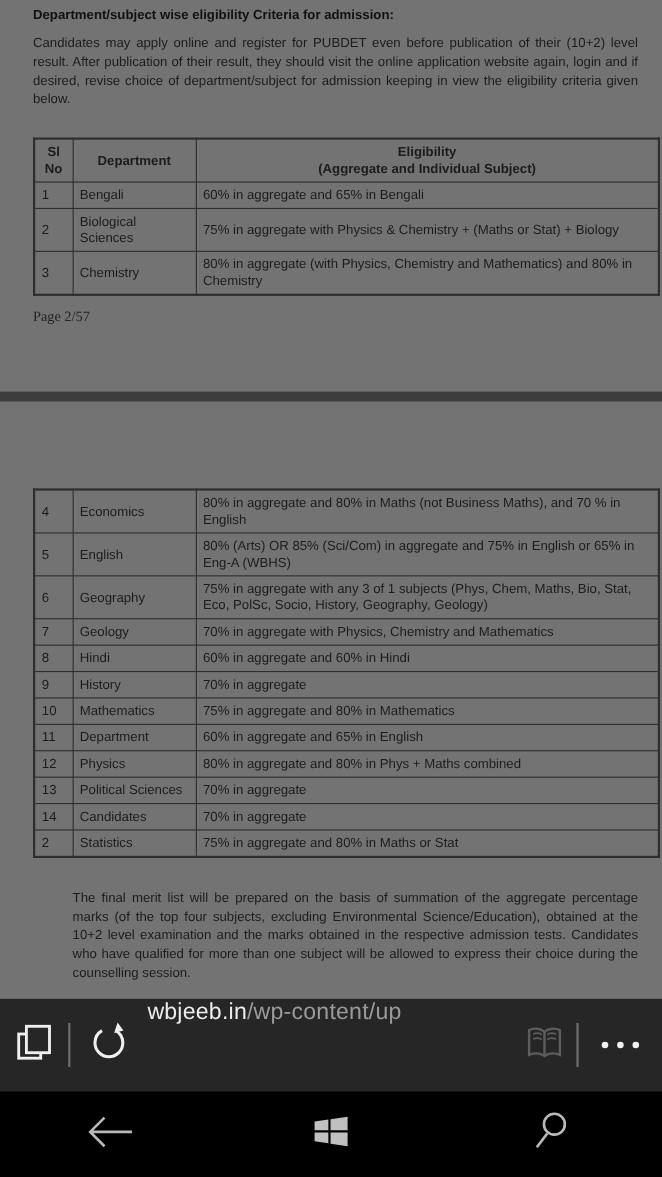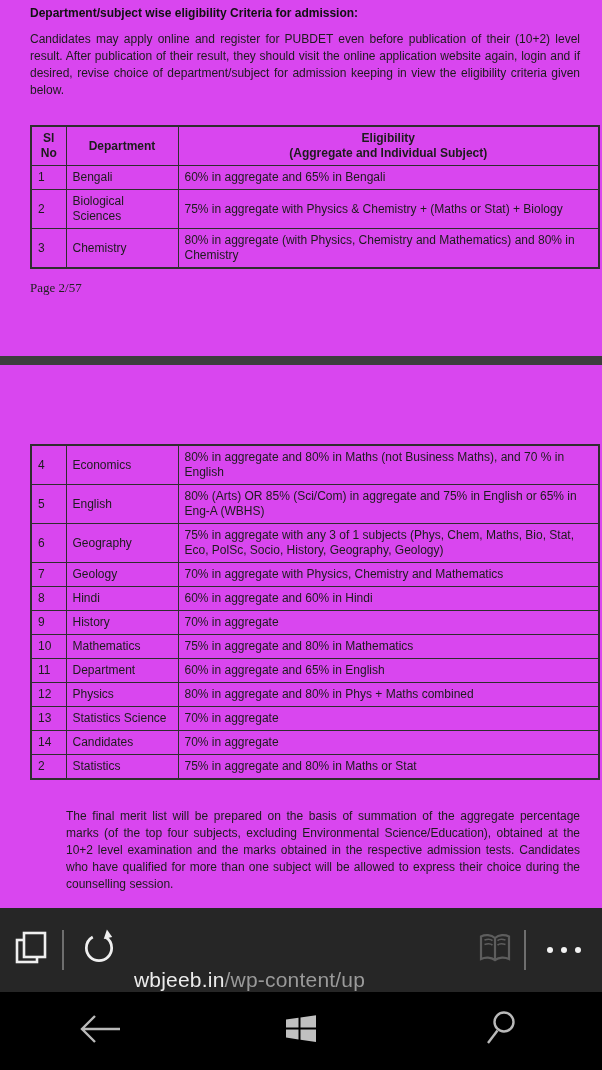--- a/index.html
+++ b/index.html
@@ -4,21 +4,21 @@
 <style>
   * { box-sizing: border-box; margin: 0; padding: 0; }
   html, body { width: 602px; height: 1070px; }
   body {
     font-family: "Liberation Sans", sans-serif;
     background: #ffffff;
     color: #1c1c1c;
     position: relative;
     overflow: hidden;
   }
-  .viewport { position: absolute; inset: 0; background: #d946ef; }
+  .viewport { position: absolute; inset: 0; background: #737373; }
 
   .page { padding-left: 30px; }
   .page1 { padding-top: 6px; }
 
   .doc-heading {
     font-size: 12px; font-weight: bold; color: #111;
     padding-right: 22px; line-height: 15px;
   }
   .para {
     margin-top: 10px; font-size: 12px; line-height: 17px;
@@ -57,21 +57,21 @@
   
   .browser-bar {
     position: absolute; left: 0; bottom: 78px; width: 602px; height: 84px;
     background: #262626; display: flex; align-items: center;
   }
   .bb-icon-btn { display: flex; align-items: center; justify-content: center; }
   .tabs-btn { width: 62px; height: 84px; }
   .vdiv { width: 2px; height: 40px; background: #6e6e6e; }
   .refresh-btn { width: 70px; height: 84px; }
   .url-field {
-    flex: 1; min-width: 0; height: 84px; display: flex; align-items: flex-end;
+    flex: 1; min-width: 0; height: 84px; display: flex; align-items: flex-start;
     overflow: hidden; white-space: nowrap;
     font-size: 21px; letter-spacing: 0.2px;
   }
   .url-domain { color: #ececec; }
   .url-path { color: #9a9a9a; }
   .reading-btn { width: 58px; height: 84px; }
   .more-btn { width: 76px; height: 84px; display: flex; align-items: center; justify-content: center; gap: 8px; }
   .dot { width: 6px; height: 6px; border-radius: 50%; background: #f2f2f2; }
 
   
@@ -181,21 +181,21 @@
           <td>Department</td>
           <td>60% in aggregate and 65% in English</td>
         </tr>
         <tr>
           <td class="no-cell">12</td>
           <td>Physics</td>
           <td>80% in aggregate and 80% in Phys + Maths combined</td>
         </tr>
         <tr>
           <td class="no-cell">13</td>
-          <td>Statistics Science</td>
+          <td>Political Sciences</td>
           <td>70% in aggregate</td>
         </tr>
         <tr>
           <td class="no-cell">14</td>
           <td>Candidates</td>
           <td>70% in aggregate</td>
         </tr>
         <tr>
           <td class="no-cell">2</td>
           <td>Statistics</td>

